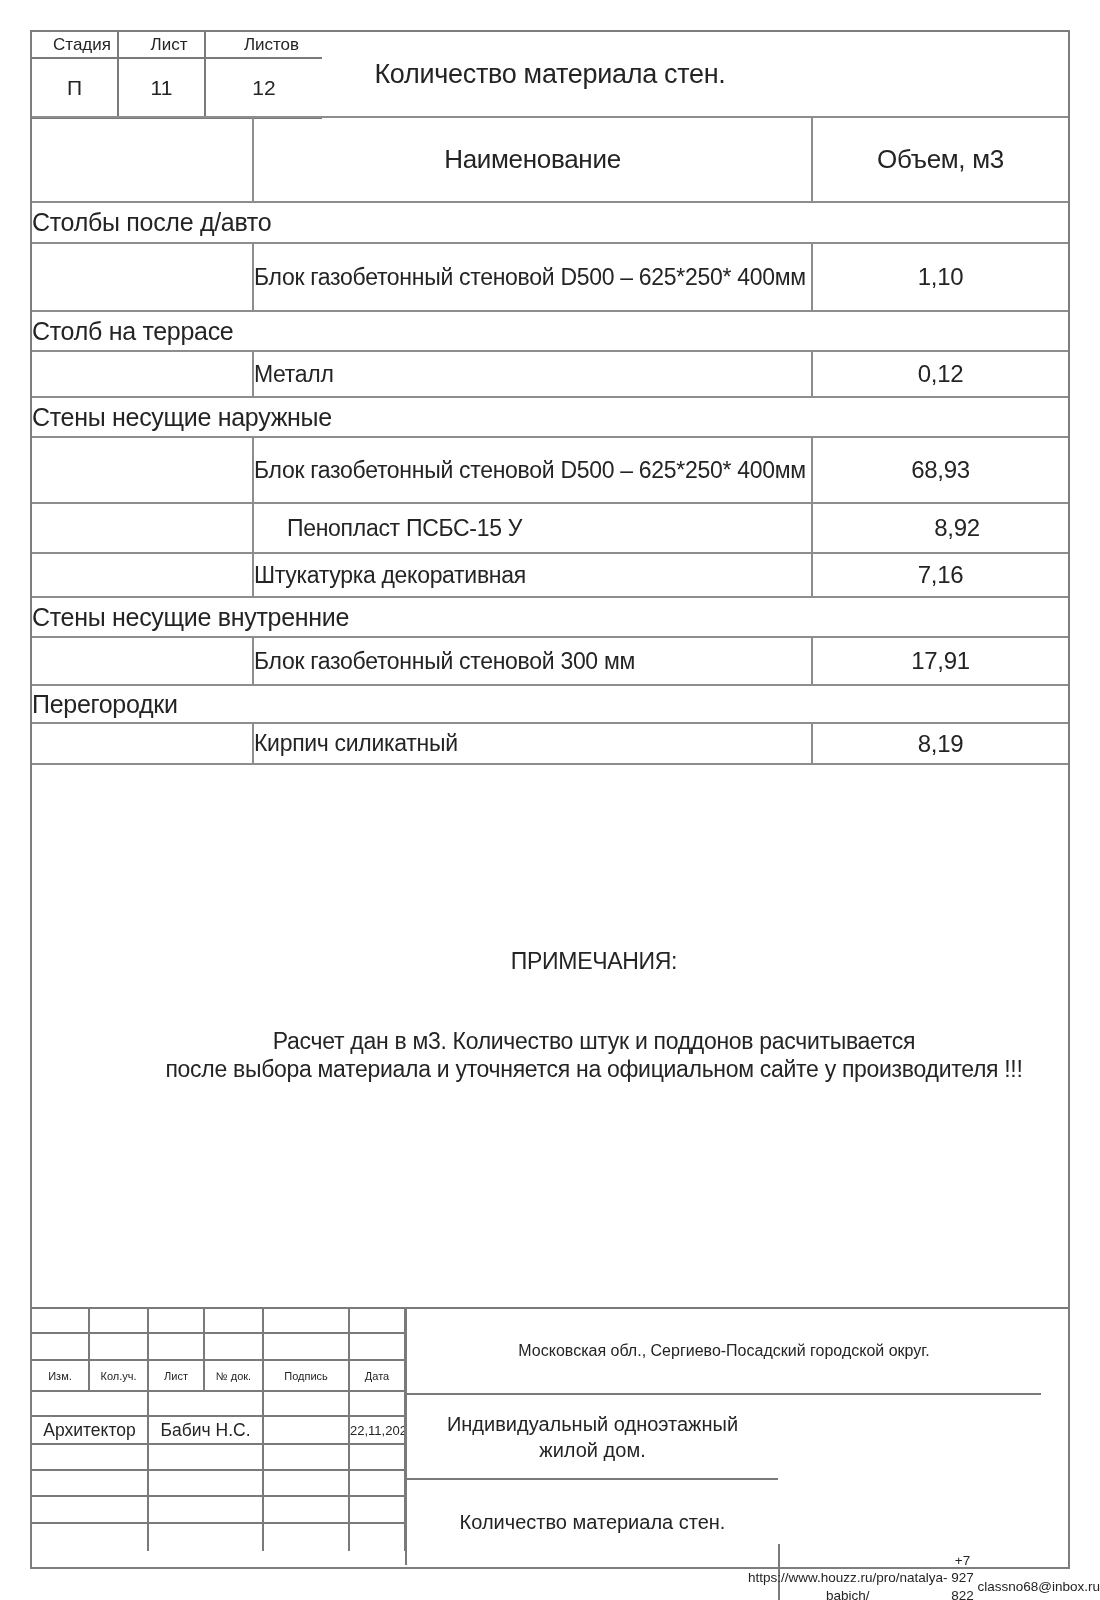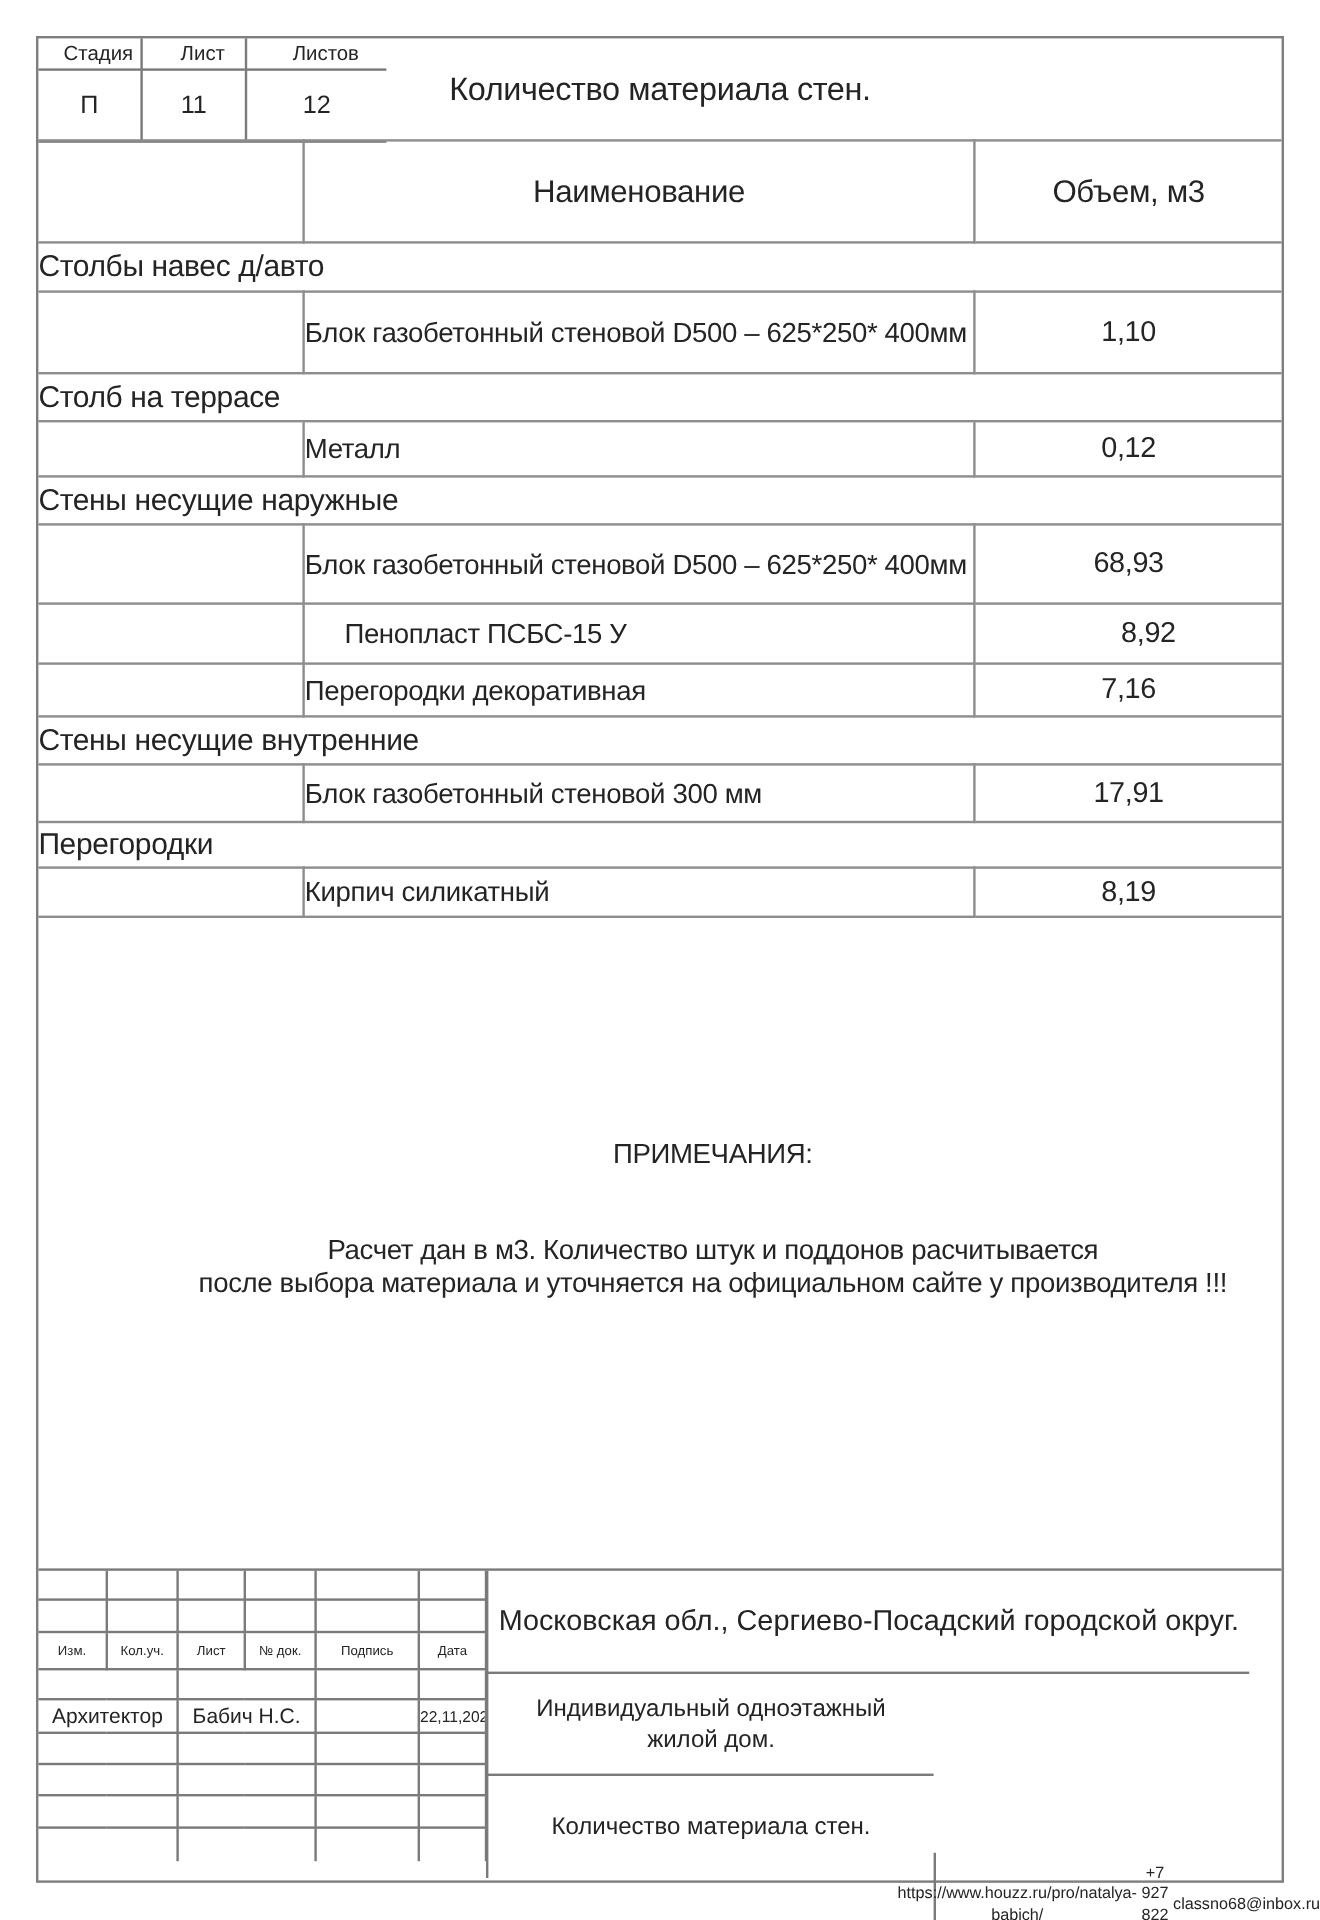--- a/index.html
+++ b/index.html
@@ -35,21 +35,21 @@
   table.rev td { border:2px solid #7a7a7a; padding:0; text-align:center; vertical-align:middle; overflow:hidden; }
   table.rev tr:first-child td { border-top:none; }
   table.rev td:first-child { border-left:none; }
   table.rev tr:last-child td { border-bottom:none; }
   table.rev .lbl { font-size:11px; }
   table.rev .who { font-size:17.5px; }
   table.rev .dt  { font-size:13px; }
 
   .tb-cell { position:absolute; box-sizing:border-box; border-left:2px solid #7a7a7a;
              display:flex; align-items:center; justify-content:center; text-align:center; }
-  .tb-loc     { left:373px; top:1277px; width:636px; height:86px; border-bottom:2px solid #7a7a7a; font-size:24px; }
+  .tb-loc     { left:373px; top:1277px; width:636px; height:86px; border-bottom:2px solid #7a7a7a; font-size:16px; }
   .tb-project { left:373px; top:1363px; width:373px; height:85px; border-bottom:2px solid #7a7a7a;
                 flex-direction:column; font-size:20px; line-height:26px; }
   .tb-stadia  { left:746px; top:1363px; width:290px; height:85px; border-bottom:2px solid #7a7a7a;
                 display:grid; grid-template-columns:85px 87px 1fr; grid-template-rows:27px 1fr; }
   .tb-stadia > div { display:flex; align-items:center; justify-content:center; box-sizing:border-box; }
   .tb-stadia .gh { font-size:17px; border-bottom:2px solid #7a7a7a;padding-left:15px; }
   .tb-stadia .gv { font-size:21px; }
   .tb-stadia .bl { border-left:2px solid #7a7a7a; }
   .tb-sheet-title { left:373px; top:1448px; width:373px; height:85px; font-size:20px; }
   .tb-contact { left:746px; top:1512px; width:290px; height:85px; flex-direction:row;
@@ -70,21 +70,21 @@
       <tbody>
           <tr>
         <td colspan="3" class="t-title">Количество материала стен.</td>
       </tr>
       <tr>
         <td class="t-head"></td>
         <td class="t-head">Наименование</td>
         <td class="t-head">Объем, м3</td>
       </tr>
       <tr class="h43">
-        <td colspan="3" class="sec">Столбы навес д/авто</td>
+        <td colspan="3" class="sec">Столбы после д/авто</td>
       </tr>
       <tr class="h70">
         <td></td>
         <td class="item-name">Блок газобетонный стеновой D500 – 625*250* 400мм</td>
         <td class="item-vol">1,10</td>
       </tr>
       <tr class="h42">
         <td colspan="3" class="sec">Столб на террасе</td>
       </tr>
       <tr class="h48">
@@ -100,21 +100,21 @@
         <td class="item-name">Блок газобетонный стеновой D500 – 625*250* 400мм</td>
         <td class="item-vol">68,93</td>
       </tr>
       <tr class="h52">
         <td></td>
         <td class="item-name">Пенопласт ПСБС-15 У</td>
         <td class="item-vol">8,92</td>
       </tr>
       <tr class="h46">
         <td></td>
-        <td class="item-name">Перегородки декоративная</td>
+        <td class="item-name">Штукатурка декоративная</td>
         <td class="item-vol">7,16</td>
       </tr>
       <tr class="h42">
         <td colspan="3" class="sec">Стены несущие внутренние</td>
       </tr>
       <tr class="h50">
         <td></td>
         <td class="item-name">Блок газобетонный стеновой 300 мм</td>
         <td class="item-vol">17,91</td>
       </tr>

